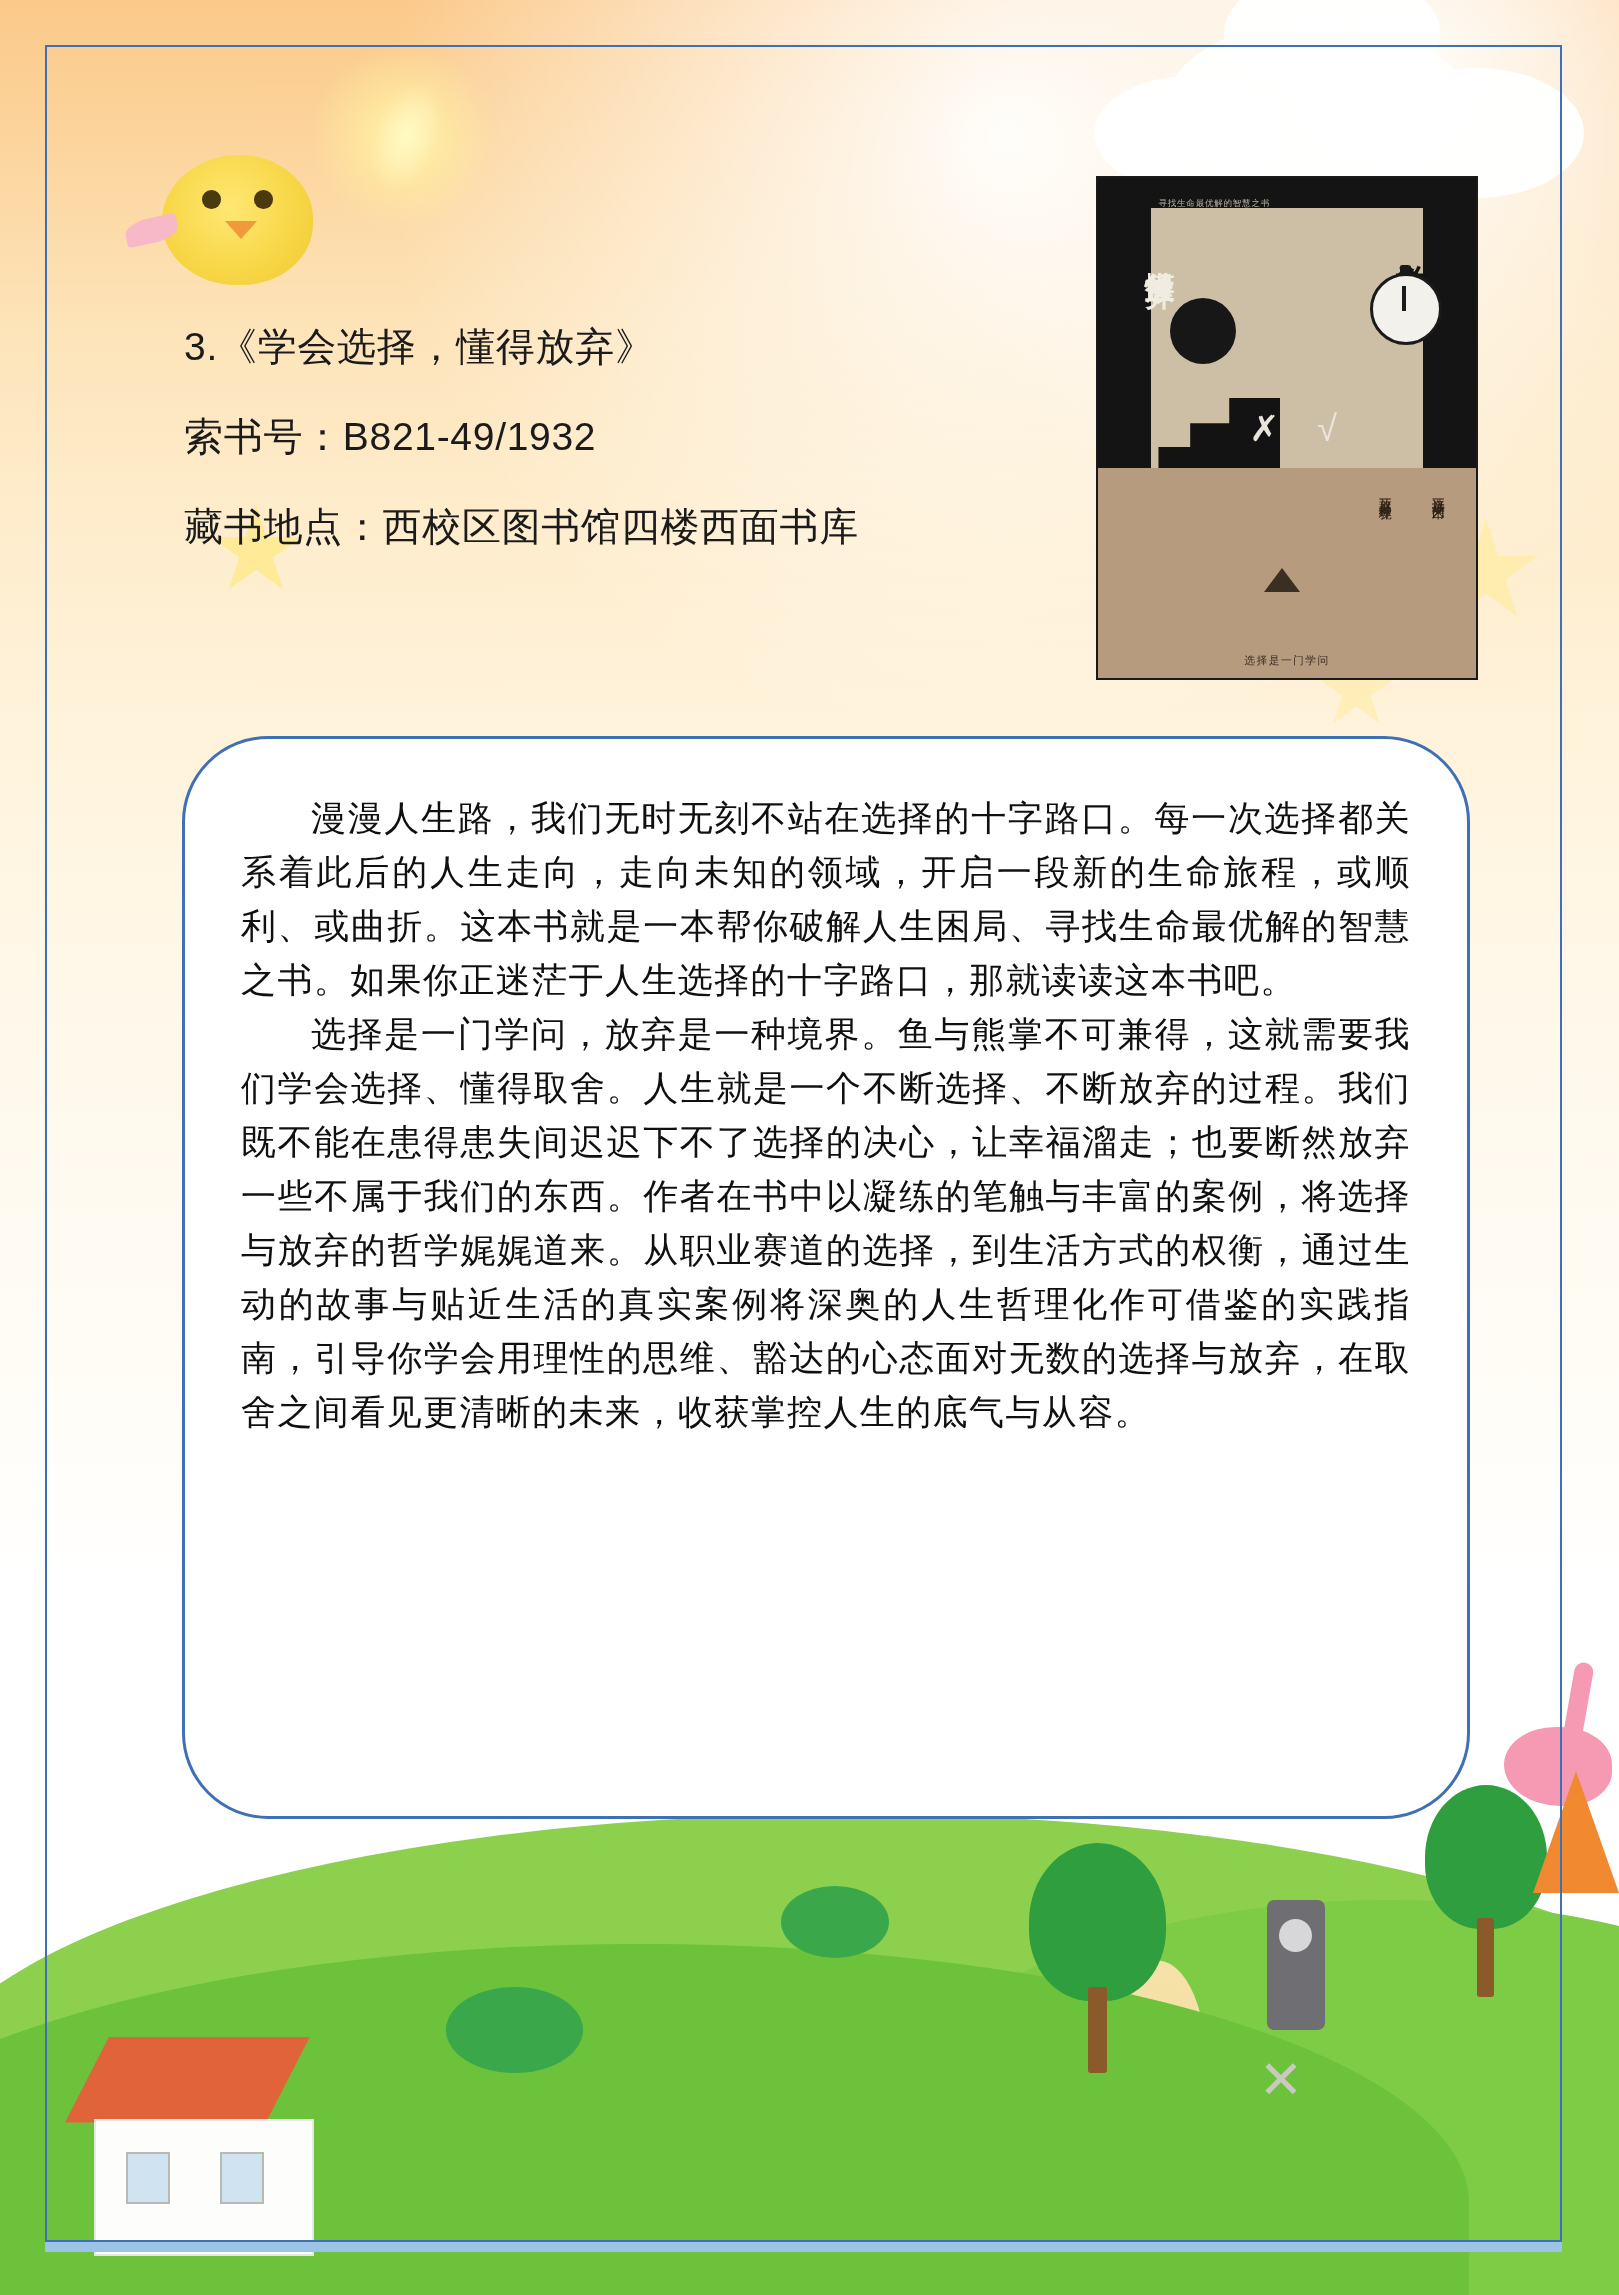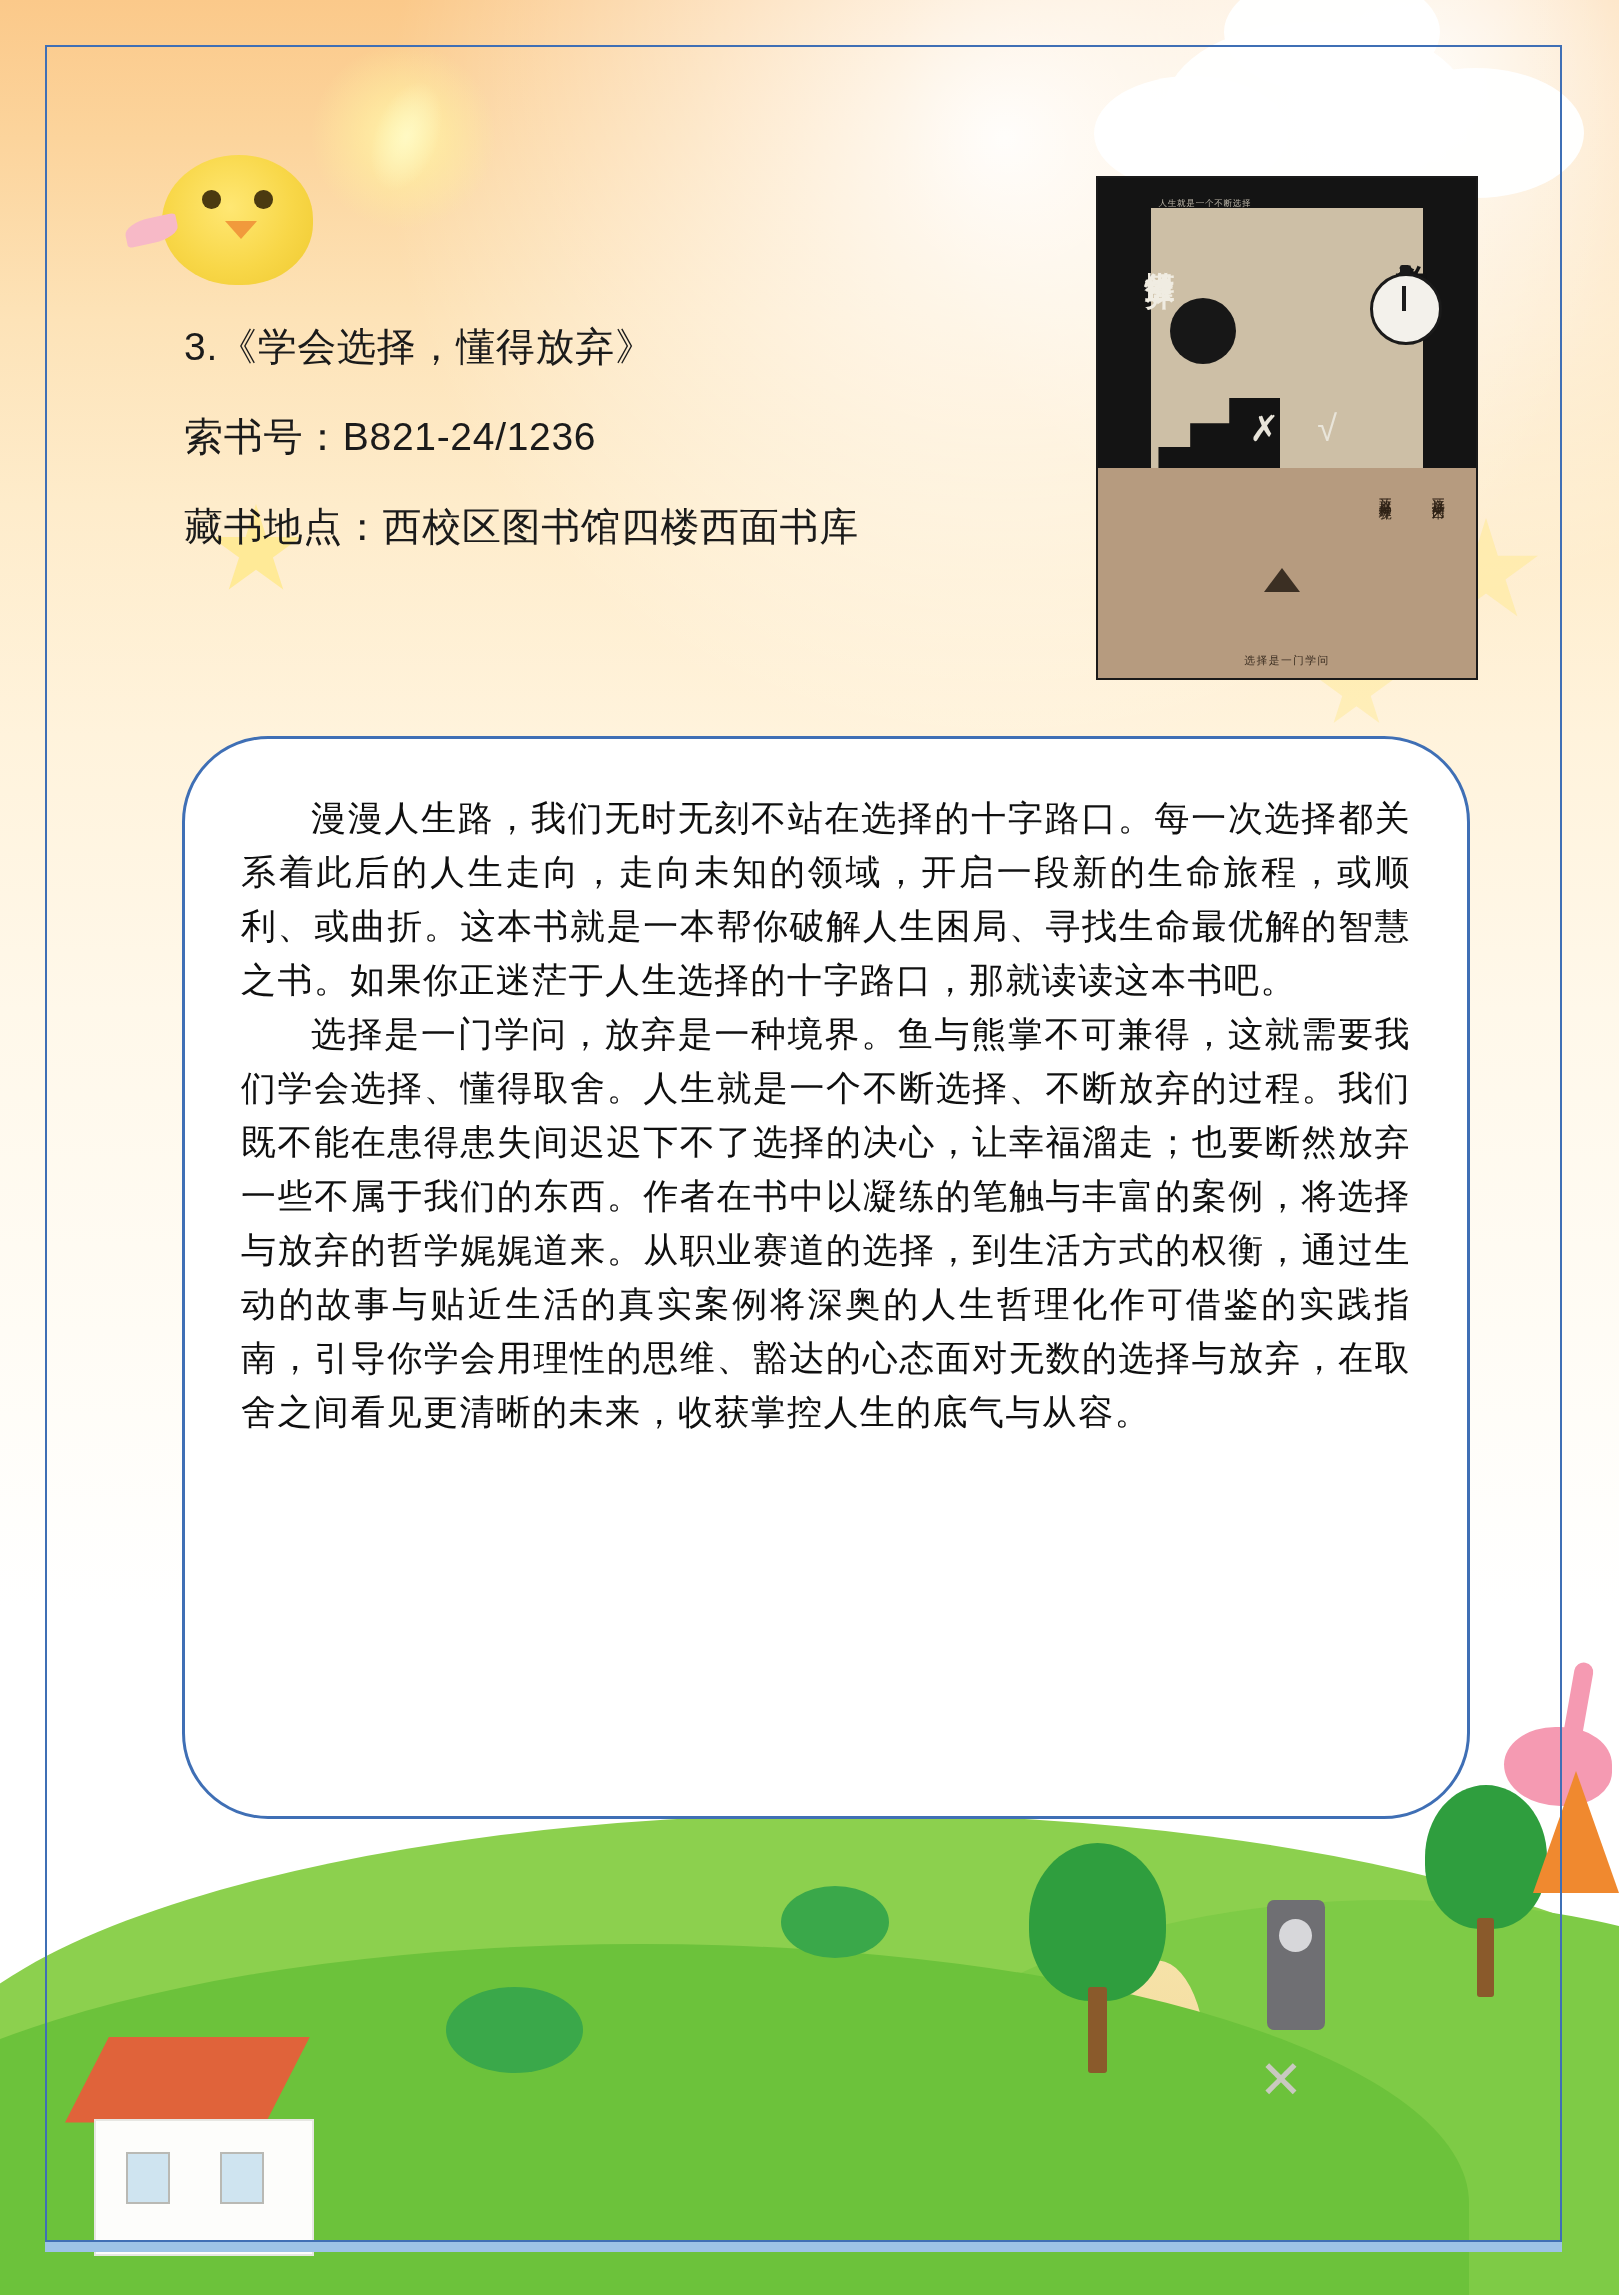--- a/index.html
+++ b/index.html
@@ -496,28 +496,28 @@
     <div class="body"></div>
     <div class="win w1"></div>
     <div class="win w2"></div>
   </div>
 
   <div class="outer-border"></div>
   <div class="bottom-bar"></div>
 
   <div class="header-text">
     <div>3.《学会选择，懂得放弃》</div>
-    <div>索书号：B821-24/1236</div>
+    <div>索书号：B821-49/1932</div>
     <div>藏书地点：西校区图书馆四楼西面书库</div>
   </div>
 
   <div class="book-cover">
     <div class="bc-top"></div>
     <div class="bc-beige"></div>
-    <div class="bc-tiny">人生就是一个不断选择</div>
+    <div class="bc-tiny">寻找生命最优解的智慧之书</div>
     <div class="bc-circle"></div>
     <div class="bc-steps"></div>
     <div class="bc-title">学会选择</div>
     <div class="bc-title2">懂得放弃</div>
     <div class="bc-watch"></div>
     <div class="bc-xmark">✗</div>
     <div class="bc-check">√</div>
     <div class="bc-bottom"></div>
     <div class="bc-sub">选择是一门艺术</div>
     <div class="bc-sub2">放弃是一种境界</div>

